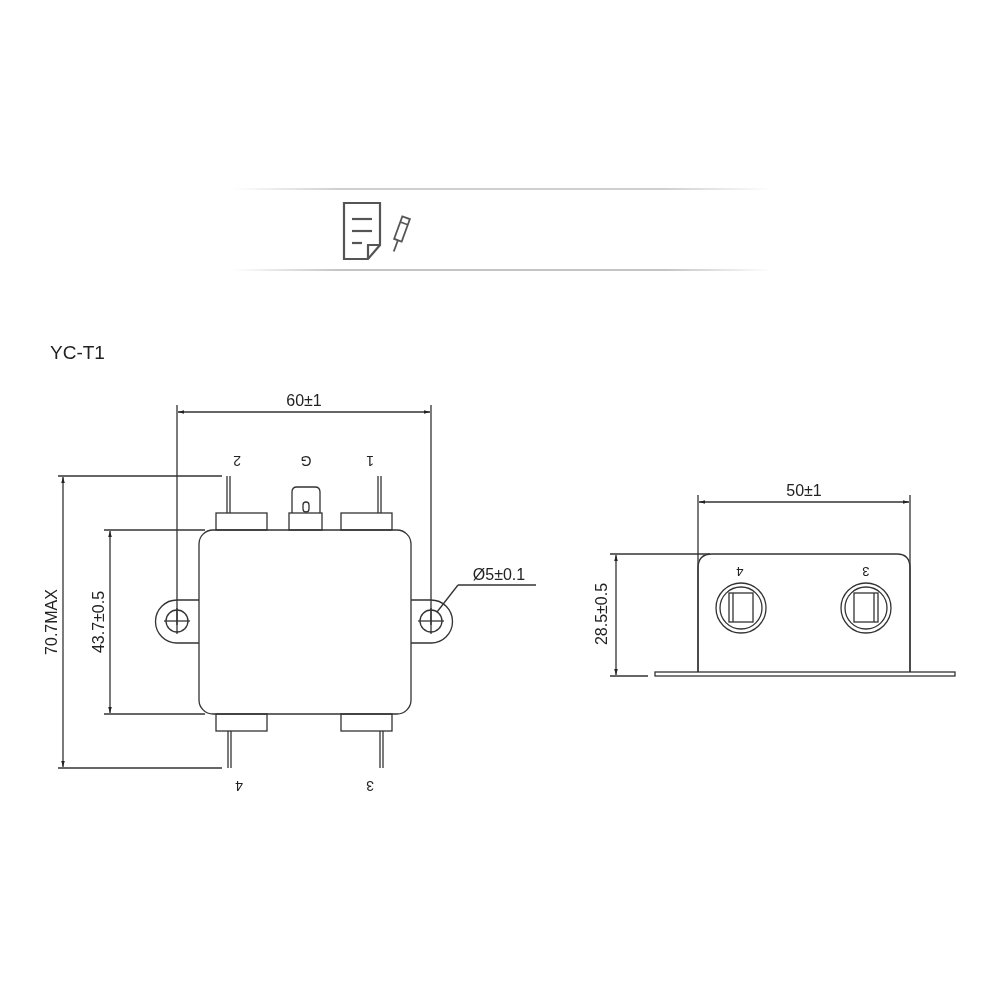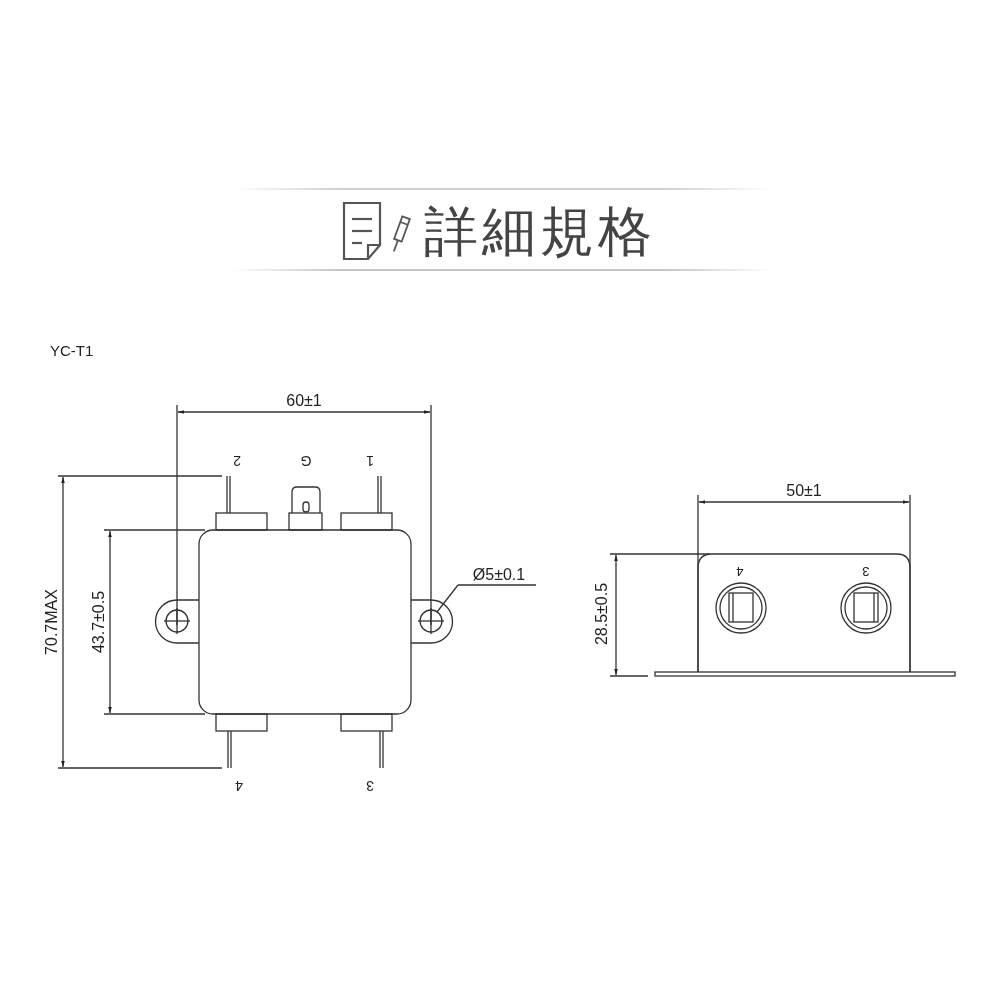--- a/index.html
+++ b/index.html
@@ -2,42 +2,41 @@
 <html><head>
 <meta charset="utf-8">
 <style>
   html,body{margin:0;padding:0;background:#ffffff;}
   body{width:1000px;height:1000px;position:relative;overflow:hidden;font-family:"Liberation Sans",sans-serif;color:#333;}
   .hdr-line{position:absolute;left:232px;width:540px;height:2px;}
   .hdr-line.top{top:188px;background:linear-gradient(90deg,rgba(200,200,200,0),#cfcfcf 20%,#cfcfcf 80%,rgba(200,200,200,0));}
   .hdr-line.bot{top:269px;background:linear-gradient(90deg,rgba(190,190,190,0),#c4c4c4 20%,#c4c4c4 80%,rgba(190,190,190,0));}
   .title-wrap{position:absolute;left:340px;top:200px;height:64px;display:flex;align-items:center;}
   .title-text{font-family:"DejaVu Sans",sans-serif;font-size:54px;color:#444;letter-spacing:4px;margin-left:6px;font-weight:400;}
-  .model{position:absolute;left:50px;top:342px;font-size:15px;color:#222;}
+  .model{position:absolute;left:50px;top:342px;font-size:19px;color:#222;}
   svg.drawing{position:absolute;left:0;top:0;}
   svg text{font-family:"Liberation Sans",sans-serif;fill:#222;}
 </style>
 </head>
 <body>
 
 <div class="hdr-line top"></div>
 <div class="title-wrap">
   <svg width="78" height="66" viewBox="0 0 78 66">
     <path d="M4 4 H40 V46 L28 60 H4 Z" fill="none" stroke="#555" stroke-width="2.2"></path>
     <path d="M40 46 L28 46 L28 60" fill="none" stroke="#555" stroke-width="2.2"></path>
     <line x1="12" y1="20" x2="32" y2="20" stroke="#555" stroke-width="2.2"></line>
     <line x1="12" y1="32" x2="32" y2="32" stroke="#555" stroke-width="2.2"></line>
     <line x1="12" y1="44" x2="22" y2="44" stroke="#555" stroke-width="2.2"></line>
     <g transform="translate(62,30) rotate(20)">
       <rect x="-4" y="-12" width="8" height="24" fill="none" stroke="#555" stroke-width="1.8"></rect>
       <line x1="0" y1="12" x2="0" y2="24" stroke="#555" stroke-width="1.8"></line>
       <line x1="-4" y1="-6" x2="4" y2="-6" stroke="#555" stroke-width="1.5"></line>
     </g>
   </svg>
-  <span class="title-text">詳細規格</span>
 </div>
 <div class="hdr-line bot"></div>
 
 <div class="model">YC-T1</div>
 
 <svg class="drawing" width="1000" height="1000" viewBox="0 0 1000 1000">
   <defs>
     <marker id="arr" viewBox="0 0 10 10" refX="10" refY="5" markerWidth="12" markerHeight="6" orient="auto-start-reverse" markerUnits="userSpaceOnUse">
       <path d="M0 2 L10 5 L0 8 Z" fill="#222"></path>
     </marker>

